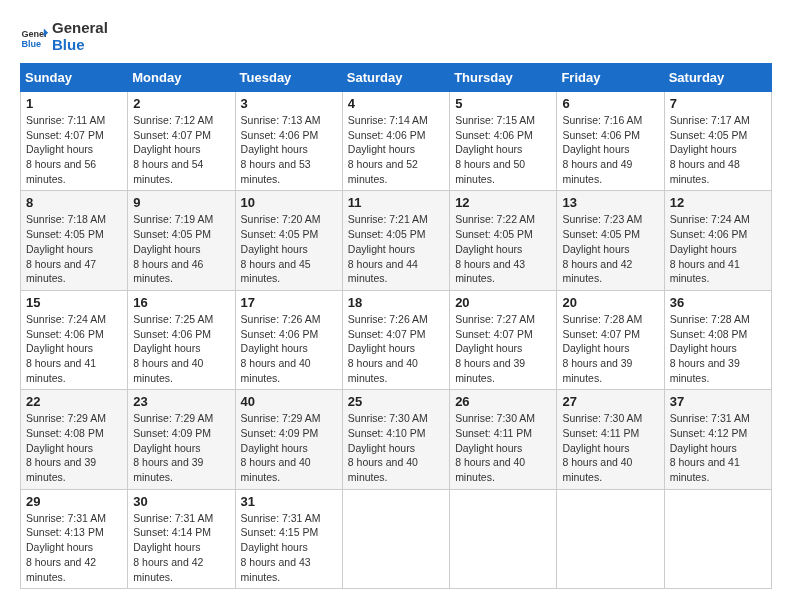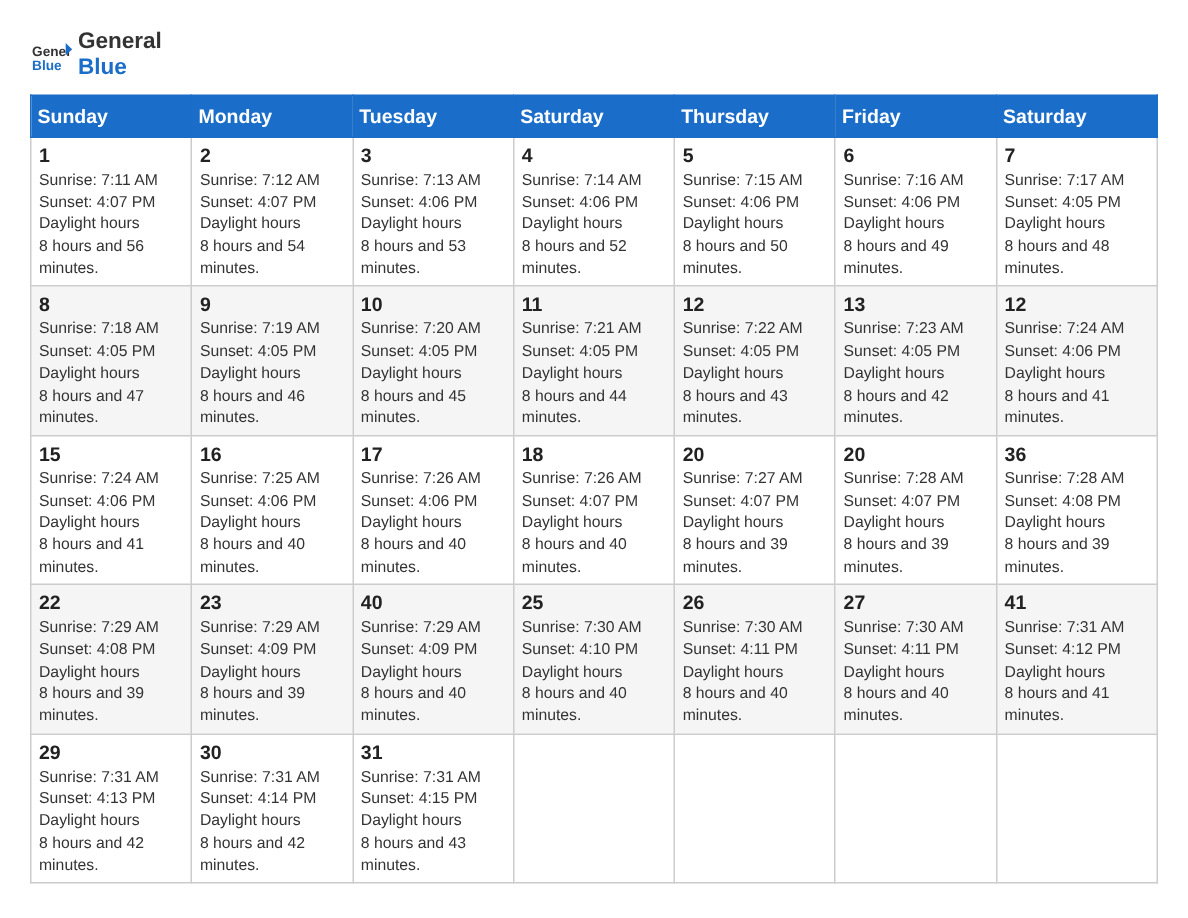--- a/index.html
+++ b/index.html
@@ -358,21 +358,21 @@
         <td>
         <span class="day-number">27</span>
         <div class="day-info">
           Sunrise: 7:30 AM<br>
           Sunset: 4:11 PM<br>
           Daylight hours<br>
           8 hours and 40 minutes.
         </div>
       </td>
         <td>
-        <span class="day-number">41</span>
+        <span class="day-number">37</span>
         <div class="day-info">
           Sunrise: 7:31 AM<br>
           Sunset: 4:12 PM<br>
           Daylight hours<br>
           8 hours and 41 minutes.
         </div>
       </td>
       </tr>
       <tr>
         <td>

